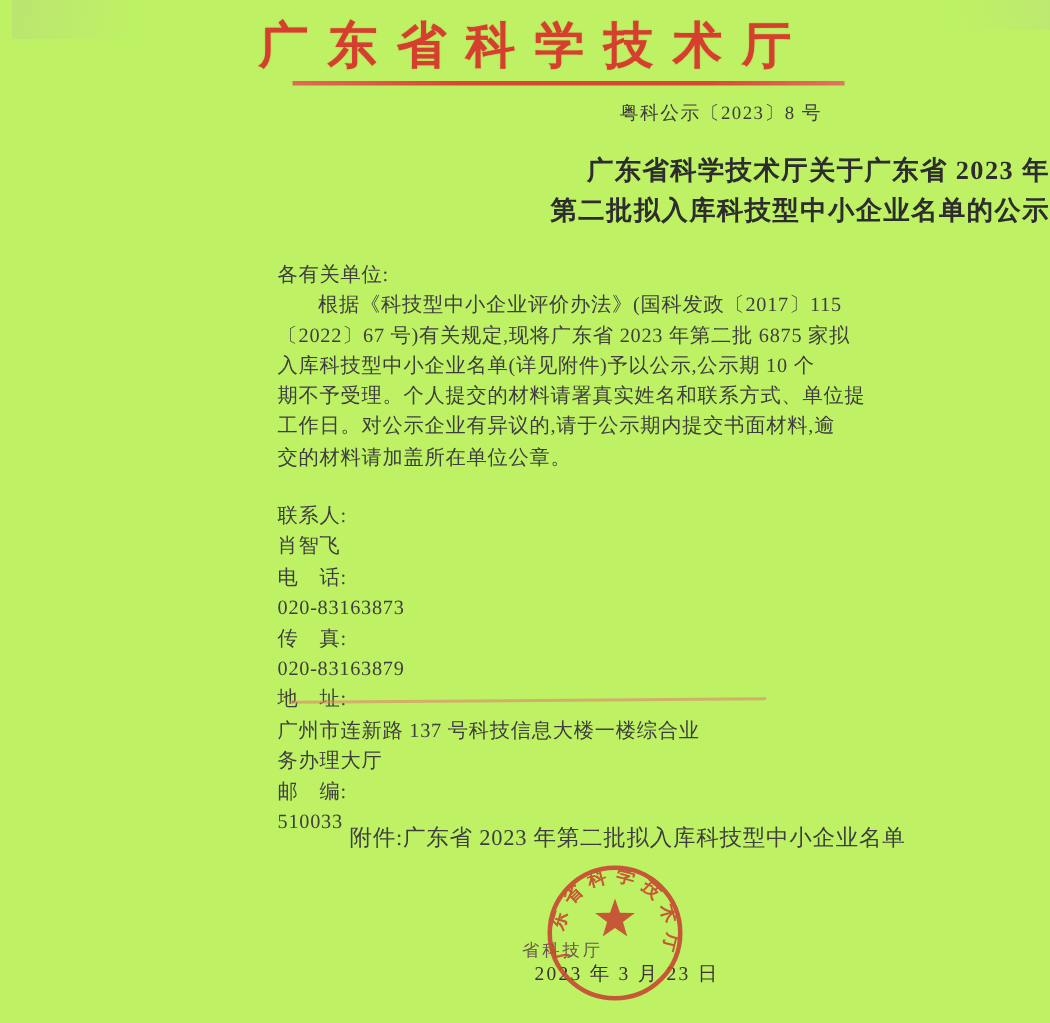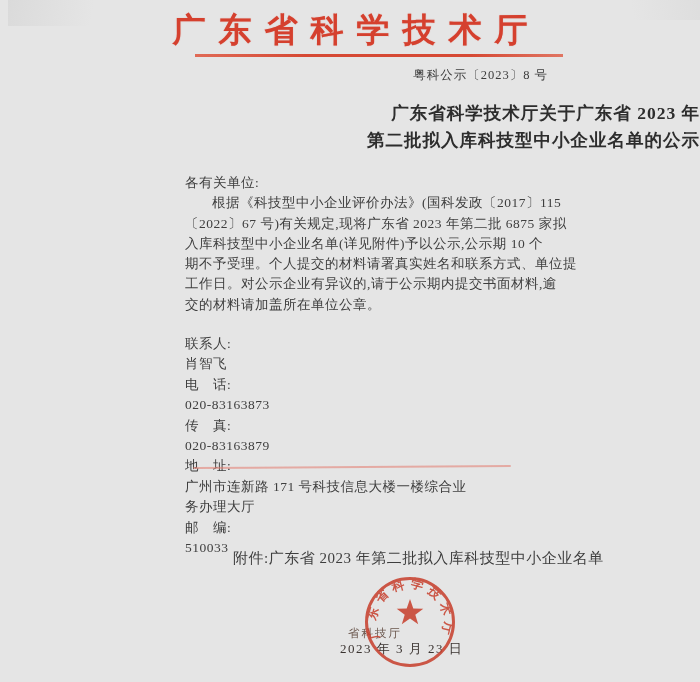--- a/index.html
+++ b/index.html
@@ -1,17 +1,17 @@
 <!DOCTYPE html>
 <html><head>
 <meta charset="utf-8">
 <style>
   html,body{margin:0;padding:0;background:#ffffff;}
   .page{
-    position:relative;width:700px;height:682px;background:#e5e5e5;
+    position:relative;width:700px;height:682px;background:#bef264;
     font-family:"Liberation Serif", serif;overflow:hidden;
   }
   
   .smudge-tl{position:absolute;top:0;left:8px;width:120px;height:26px;
     background:linear-gradient(100deg, rgba(170,170,170,.18), rgba(255,255,255,0) 70%);}
   .smudge-tr{position:absolute;top:0;right:0;width:90px;height:20px;
     background:linear-gradient(260deg, rgba(180,180,180,.15), rgba(255,255,255,0) 75%);}
 
   .agency-name{
     position:absolute;top:8px;left:0;width:100%;text-align:center;
@@ -37,21 +37,21 @@
   .contact-label{white-space:pre;flex:0 0 auto;}
   .contact-value{width:292px;}
 
   .faint-line{position:absolute;top:466px;left:193px;width:318px;height:2px;
     background:rgba(228,122,110,.55);transform:rotate(-.4deg);border-radius:1px;}
 
   .attachment-line{position:absolute;top:549px;left:233px;font-size:15px;color:#3e3e3e;letter-spacing:.5px;}
 
   .issuer-text{position:absolute;top:626px;left:348px;width:124px;text-align:left;
     font-size:11.5px;color:#6a564c;letter-spacing:2px;}
-  .seal-date{position:absolute;top:640px;left:340px;width:156px;text-align:left;
+  .seal-date{position:absolute;top:640px;left:340px;width:156px;text-align:center;
     font-size:13px;color:#3a3330;letter-spacing:1.5px;}
   .seal-svg{position:absolute;top:560px;left:348px;opacity:.88;}
   .seal-ring{stroke:#c84331;stroke-width:3;fill:none;}
   .seal-star{fill:#c84331;}
   .seal-arc-text{fill:#c84331;font-size:12.5px;font-weight:700;letter-spacing:5px;
     font-family:"Liberation Serif", serif;}
 </style>
 </head>
 <body>
 
@@ -89,21 +89,21 @@
     <div class="contact-row">
       <span class="contact-label">电　话:</span>
       <span class="contact-value">020-83163873</span>
     </div>
     <div class="contact-row">
       <span class="contact-label">传　真:</span>
       <span class="contact-value">020-83163879</span>
     </div>
     <div class="contact-row">
       <span class="contact-label">地　址:</span>
-      <span class="contact-value">广州市连新路 171 号科技信息大楼一楼综合业务办理大厅</span>
+      <span class="contact-value">广州市连新路 137 号科技信息大楼一楼综合业务办理大厅</span>
     </div>
     <div class="contact-row">
       <span class="contact-label">邮　编:</span>
       <span class="contact-value">510033</span>
     </div>
   </div>
 
   <div class="faint-line"></div>
 
   <div class="attachment-line">附件:广东省 2023 年第二批拟入库科技型中小企业名单</div>

